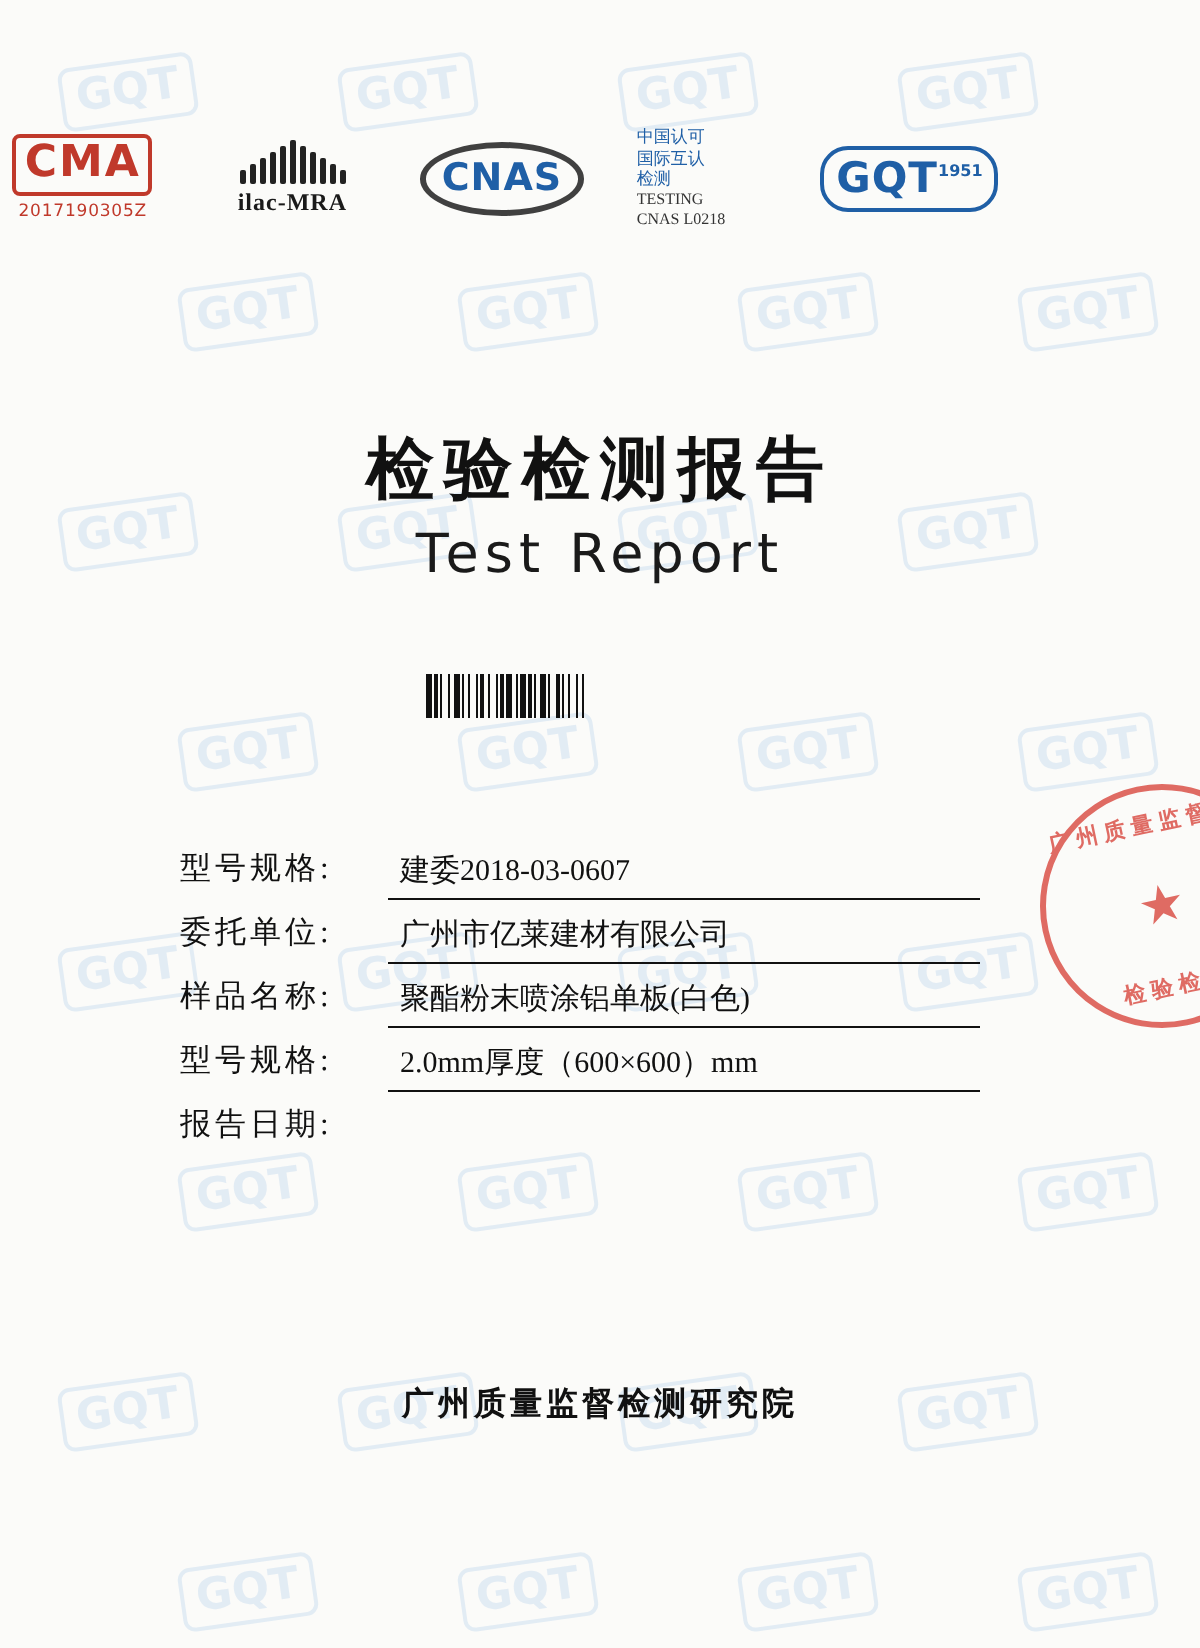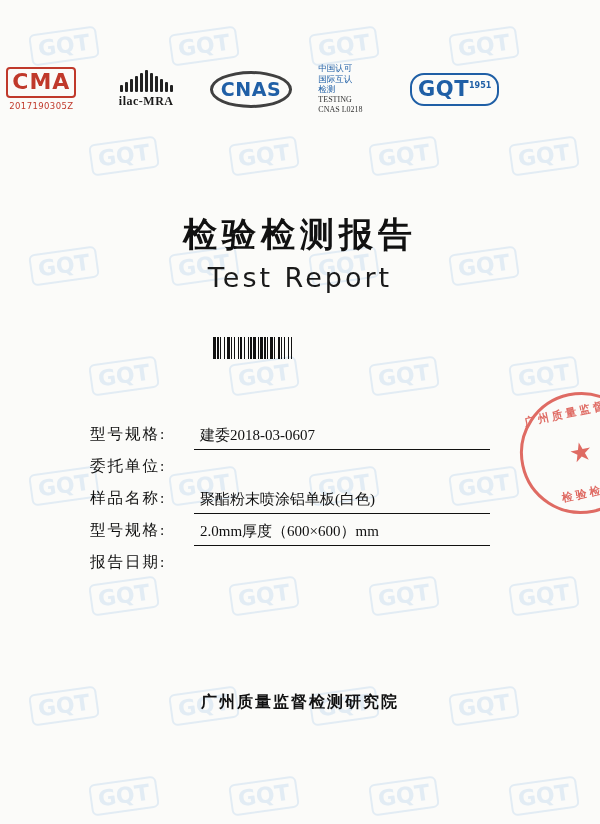--- a/index.html
+++ b/index.html
@@ -432,20 +432,21 @@
 
   <div class="fields">
 
     <div class="field-row">
       <div class="field-label">型号规格:</div>
       <div class="field-value">建委2018-03-0607</div>
     </div>
 
     <div class="field-row">
       <div class="field-label">委托单位:</div>
+      <div class="field-value">广州市亿莱建材有限公司</div>
     </div>
 
     <div class="field-row">
       <div class="field-label">样品名称:</div>
       <div class="field-value">聚酯粉末喷涂铝单板(白色)</div>
     </div>
 
     <div class="field-row">
       <div class="field-label">型号规格:</div>
       <div class="field-value">2.0mm厚度（600×600）mm</div>

